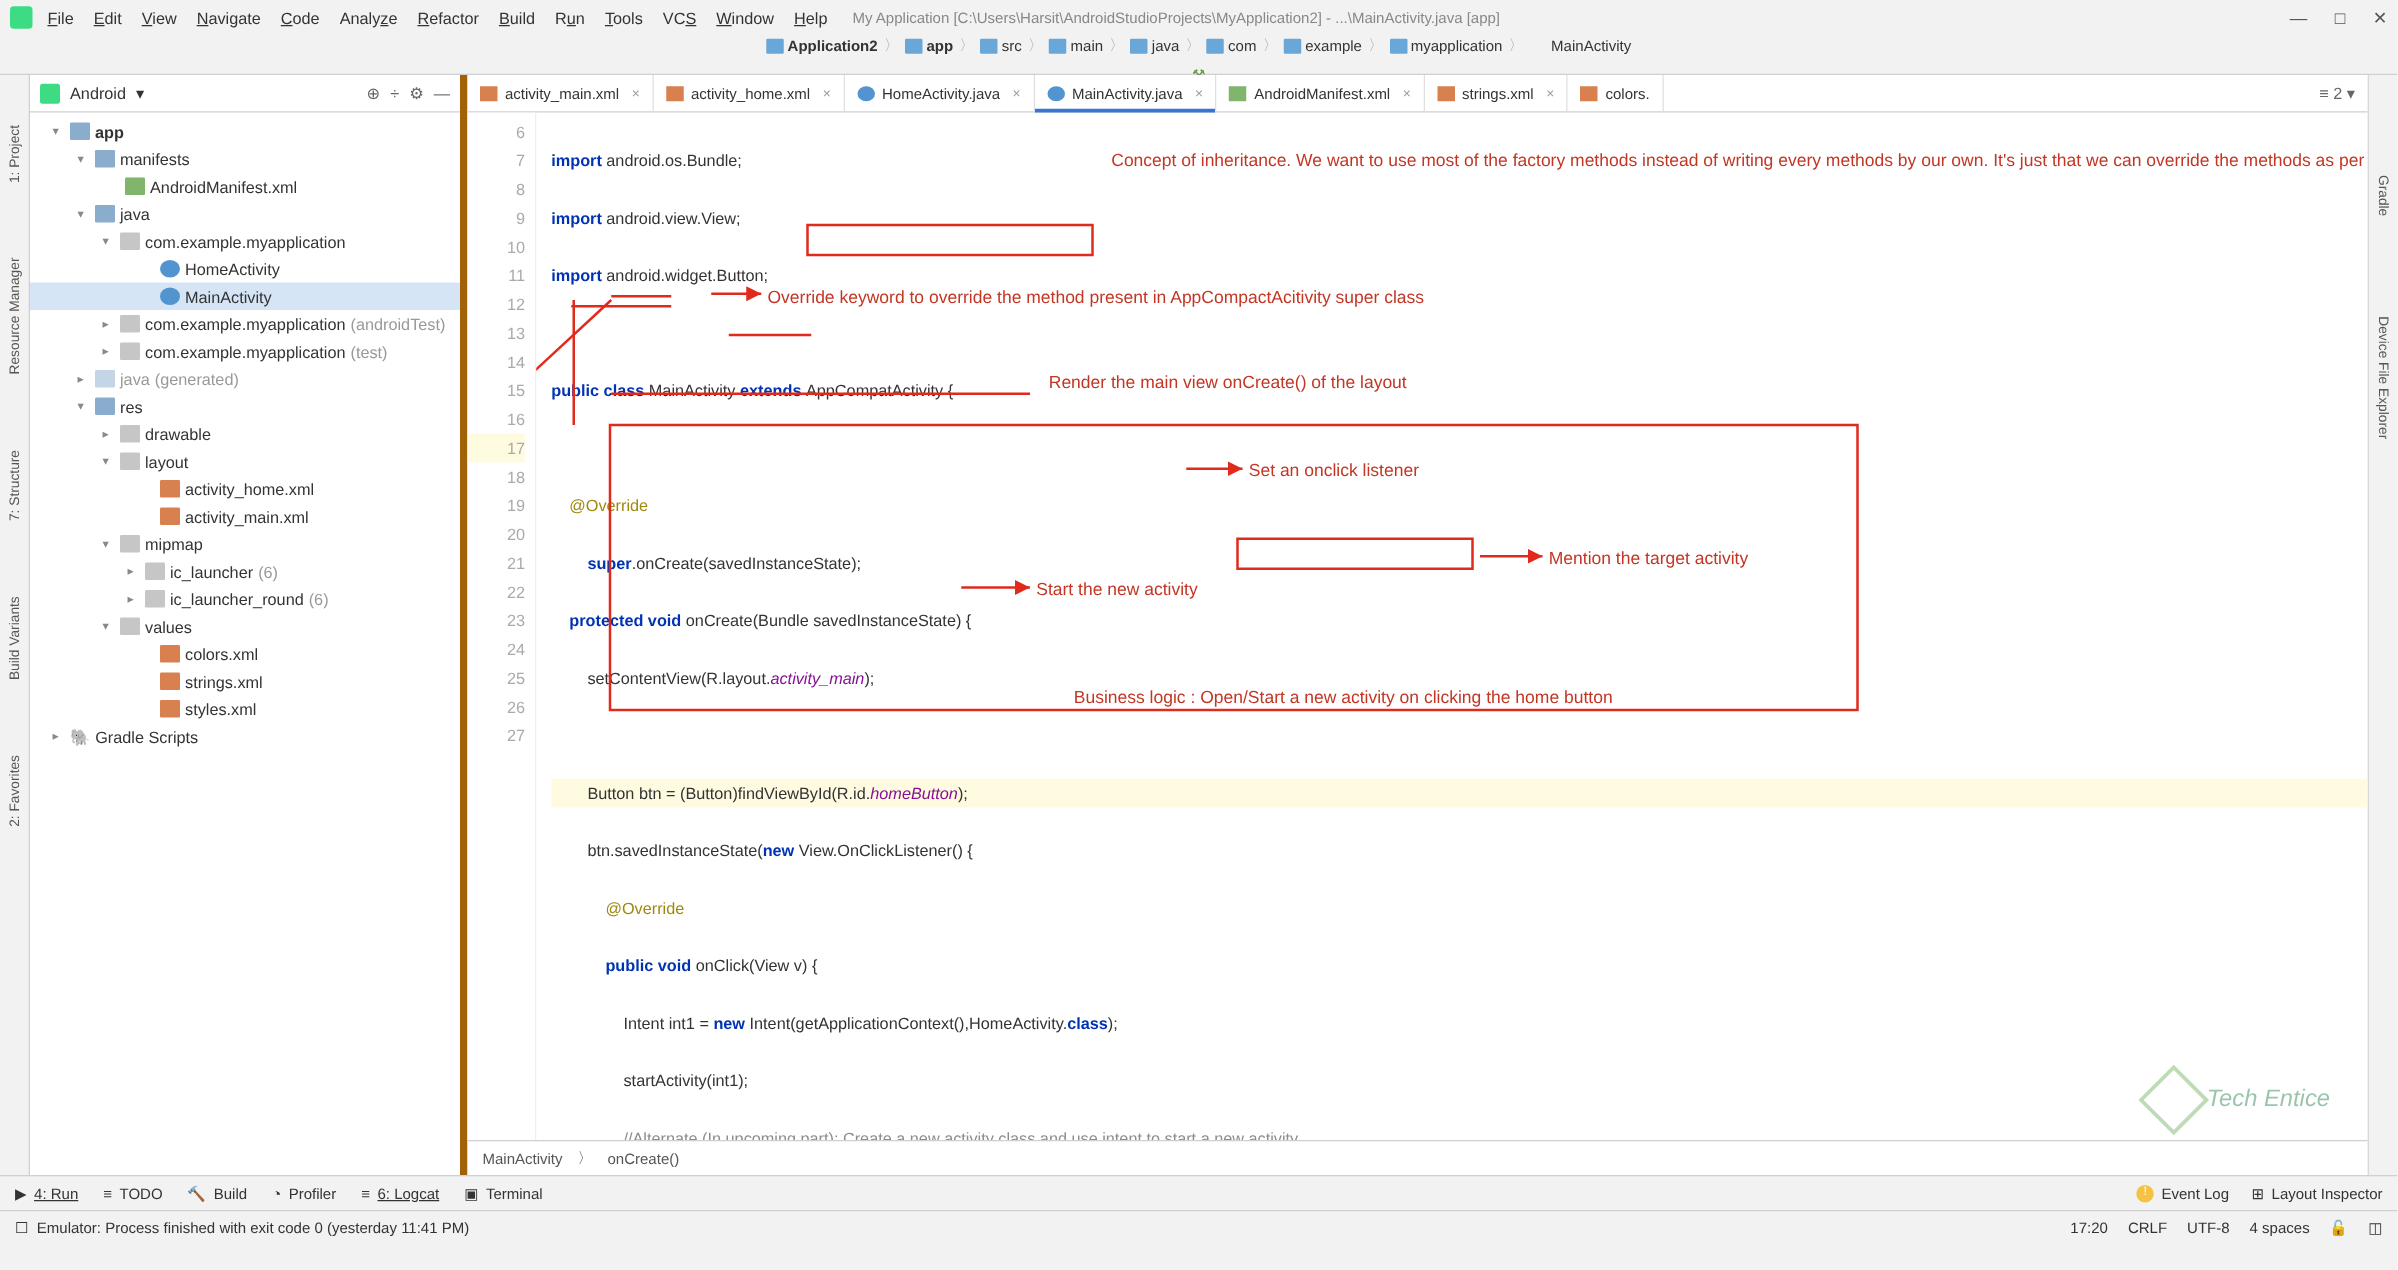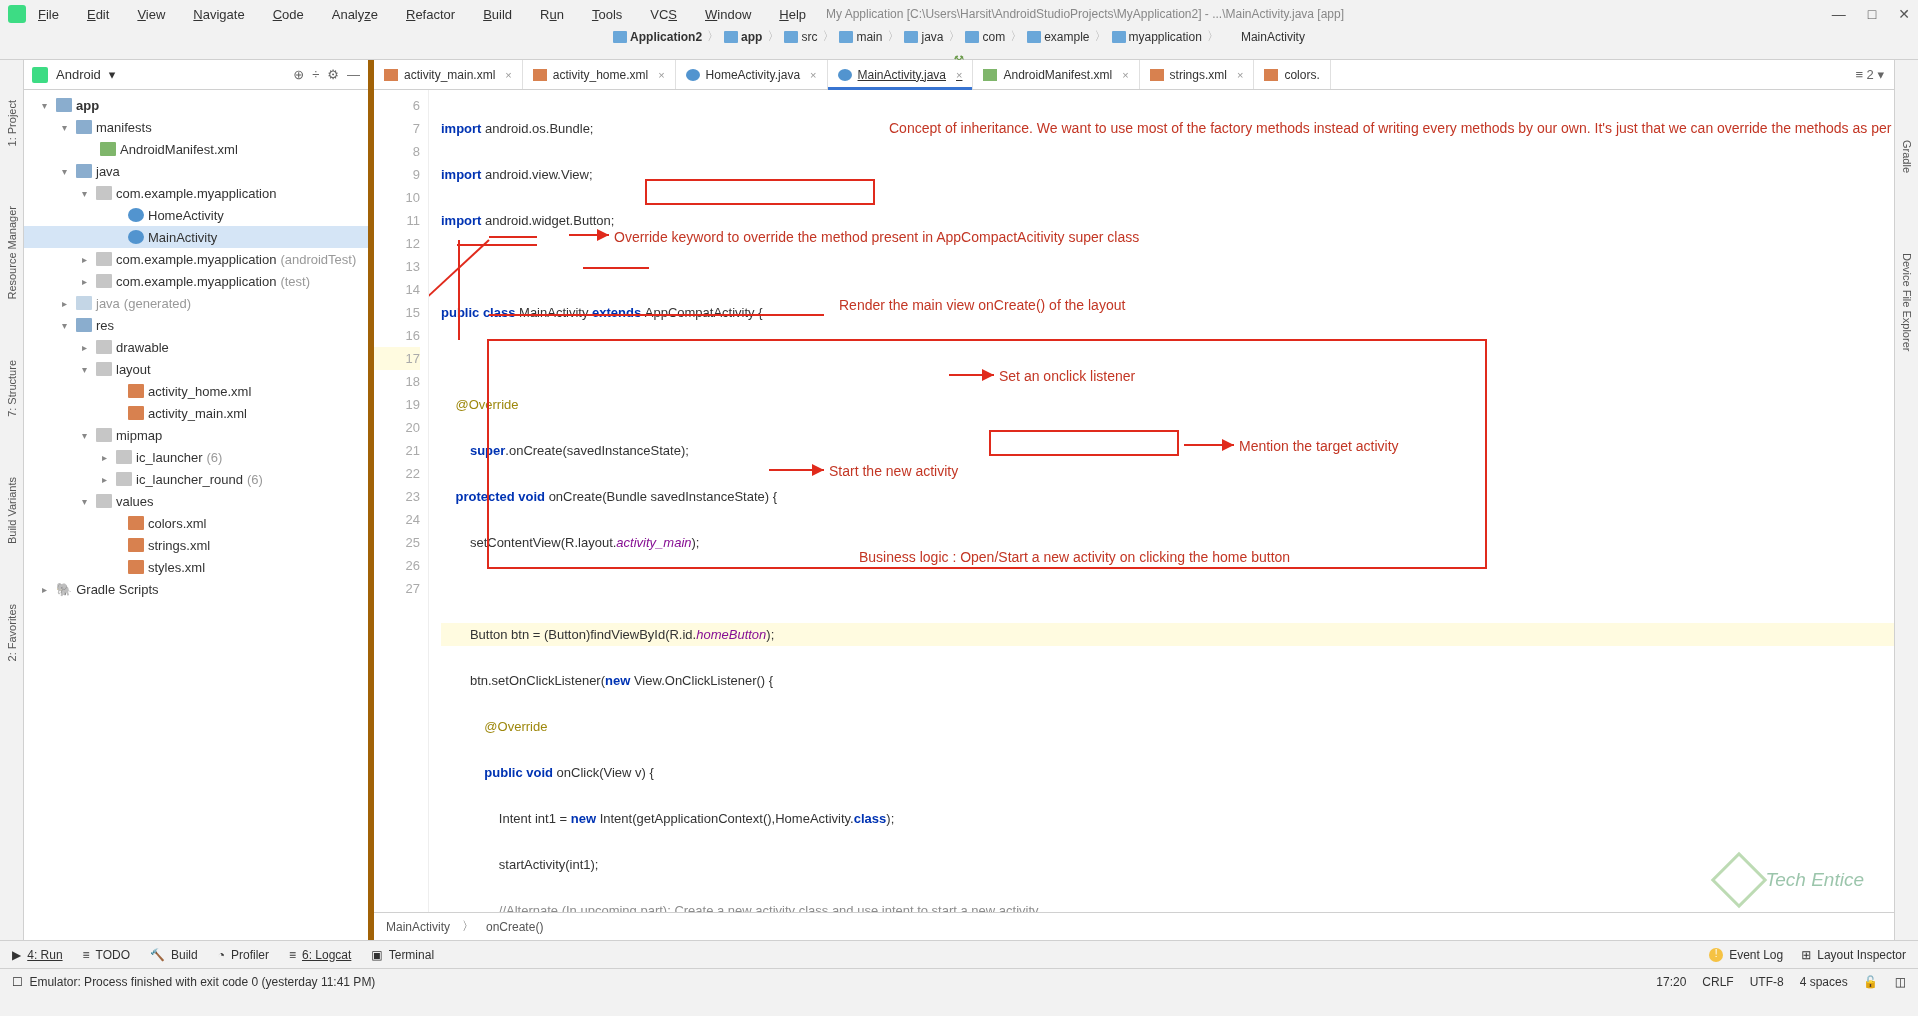--- a/index.html
+++ b/index.html
@@ -1,21 +1,21 @@
 <!DOCTYPE html>
 <html><head>
 <meta charset="utf-8">
 <style>
 * { margin: 0; padding: 0; box-sizing: border-box; font-family: "Segoe UI", Arial, sans-serif; }
 body { background: #f2f2f2; width: 1918px; height: 1016px; overflow: hidden; font-size: 13px; color: #333; }
 
 
 .titlebar { height: 28px; background: #f2f2f2; display: flex; align-items: center; padding: 0 8px; }
 .titlebar .logo { width: 18px; height: 18px; background: #3ddc84; border-radius: 3px; margin-right: 12px; }
-.titlebar .menu { display: flex; gap: 28px; justify-content: space-between; }
+.titlebar .menu { display: flex; gap: 16px; justify-content: space-between; }
 .titlebar .menu span { cursor: pointer; }
 .titlebar .menu span u { text-decoration: underline; }
 .titlebar .title { margin-left: 20px; color: #888; font-size: 12px; }
 .titlebar .winctl { margin-left: auto; display: flex; gap: 22px; font-size: 14px; color: #555; }
 
 
 .toolbar { height: 32px; background: #f2f2f2; border-bottom: 1px solid #d0d0d0; display: flex; align-items: center; padding: 0 8px; gap: 4px; font-size: 12px; flex-direction: column; }
 .toolbar .crumb { display: flex; align-items: center; gap: 3px; }
 .toolbar .crumb .sep { color: #aaa; margin: 0 2px; }
 .toolbar .ficon { width: 14px; height: 12px; background: #6aa7d9; border-radius: 1px; display: inline-block; }
@@ -49,21 +49,21 @@
 .tree .ic.cls { background: #5294cf; border-radius: 50%; }
 .tree .ic.xml { background: #d8814f; }
 .tree .gray { color: #999; }
 
 
 .editor { flex: 1; background: #fff; display: flex; flex-direction: column; position: relative; }
 .tabs { height: 30px; border-bottom: 1px solid #d0d0d0; display: flex; align-items: stretch; }
 .tab { display: flex; align-items: center; padding: 0 10px; gap: 6px; border-right: 1px solid #e0e0e0; font-size: 12px; cursor: pointer; position: relative; }
 .tab .ic { width: 14px; height: 12px; }
 .tab .x { color: #999; font-size: 11px; margin-left: 4px; }
-.tab.active { background: #fff; text-decoration: underline; }
+.tab.active { background: #fff; }
 .tab.active::after { content: ''; position: absolute; left: 0; right: 0; bottom: -1px; height: 3px; background: #3874d1; }
 .tabs .more { margin-left: auto; padding: 0 10px; display: flex; align-items: center; gap: 8px; color: #666; }
 
 .codearea { flex: 1; display: flex; overflow: hidden; position: relative; }
 .gutter { width: 55px; background: #fff; border-right: 1px solid #eee; text-align: right; padding: 4px 8px 0 0; font-family: "Consolas", monospace; font-size: 13px; color: #aaa; line-height: 23px; }
 .gutter .gline { height: 23px; position: relative; }
 .code { flex: 1; font-family: "Consolas", monospace; font-size: 13px; line-height: 23px; padding: 4px 0 0 12px; position: relative; white-space: pre; }
 .code .kw { color: #0033b3; font-weight: bold; }
 .code .ann { color: #9e880d; }
 .code .fld { color: #871094; font-style: italic; }
@@ -381,21 +381,21 @@
 <div><span class="kw">import</span> android.widget.Button;</div>
 <div>&nbsp;</div>
 <div><span class="kw">public class </span><span>MainActivity </span><span class="kw">extends </span><span>AppCompatActivity </span><span>{</span></div>
 <div>&nbsp;</div>
 <div>    <span class="ann">@Override</span></div>
 <div>        <span class="kw">super</span><span>.onCreate(savedInstanceState);</span></div>
 <div>    <span class="kw">protected void </span><span>onCreate</span><span>(Bundle savedInstanceState) {</span></div>
 <div>        <span>setContentView(R.layout.</span><span class="fld">activity_main</span><span>);</span></div>
 <div>&nbsp;</div>
 <div class="hl">        <span>Button btn = (Button)findViewById(R.id.</span><span class="fld">homeButton</span><span>);</span></div>
-<div>        <span>btn.setOnClickListener(</span><span class="kw">new </span><span>View.OnClickListener() {</span></div>
+<div>        <span>btn.savedInstanceState(</span><span class="kw">new </span><span>View.OnClickListener() {</span></div>
 <div>            <span class="ann">@Override</span></div>
 <div>            <span class="kw">public void </span><span>onClick(View v) {</span></div>
 <div>                <span>Intent int1 = </span><span class="kw">new </span><span>Intent(getApplicationContext()</span>,<span>HomeActivity.</span><span class="kw">class</span><span>)</span>;</div>
 <div>                <span>startActivity(int1);</span></div>
 <div>                <span class="cmt">//Alternate (In upcoming part): Create a new activity class and use intent to start a new activity</span></div>
 
 
 
 
 

